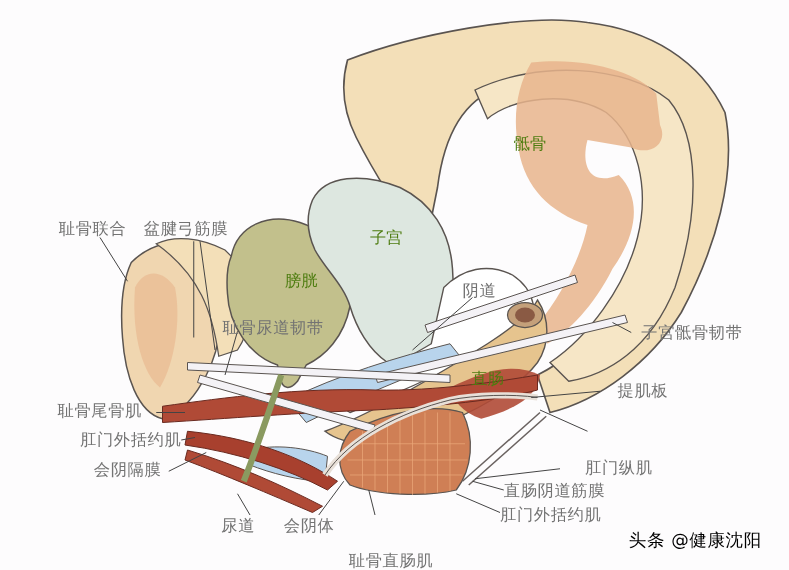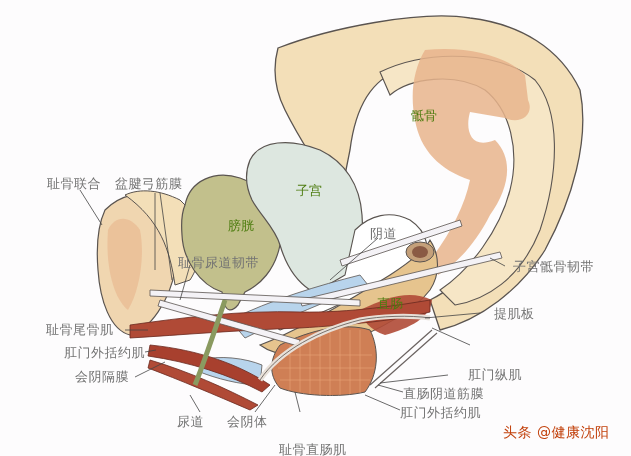--- a/index.html
+++ b/index.html
@@ -1,20 +1,20 @@
 <!DOCTYPE html>
 <html><head>
 <meta charset="utf-8">
 <style>
   html,body{margin:0;padding:0;background:#fdfcfd;}
   #stage{position:relative;width:631px;height:456px;overflow:hidden;background:#fdfcfd;font-family:"DejaVu Sans","Liberation Sans",sans-serif;}
   svg.art{position:absolute;left:0;top:0;}
   .lbl{position:absolute;font-size:13px;color:#737373;white-space:nowrap;line-height:15px;letter-spacing:0.5px;}
   .organ{position:absolute;font-size:13px;color:#4d7c0f;white-space:nowrap;line-height:15px;}
-  .wm{position:absolute;font-size:14px;color:#c2410c;white-space:nowrap;letter-spacing:0.5px;}
+  .wm{position:absolute;font-size:14px;color:#000000;white-space:nowrap;letter-spacing:0.5px;}
 </style>
 </head>
 <body>
 
 <div id="stage">
   <svg class="art" width="631" height="456" viewBox="0 0 631 456">
 
     <path d="M278,48 C330,28 420,10 470,18 C520,24 560,48 580,90 C590,140 572,200 545,250 C520,290 480,320 440,330 L430,300 C470,280 500,240 515,200 C525,160 520,120 500,95 C470,70 430,62 400,70 C370,80 355,110 350,150 L340,200 C320,170 300,140 285,110 C275,90 272,70 278,48 Z" fill="#f3dfb8" stroke="#5a5450" stroke-width="1.3"></path>
 
     <path d="M380,72 C430,48 500,52 535,80 C560,110 560,170 540,230 C520,280 485,300 455,305 L440,290 C470,270 500,230 510,190 C520,150 510,110 485,90 C455,72 410,78 390,95 Z" fill="#f6e6c6" stroke="#5a5450" stroke-width="1.1"></path>

